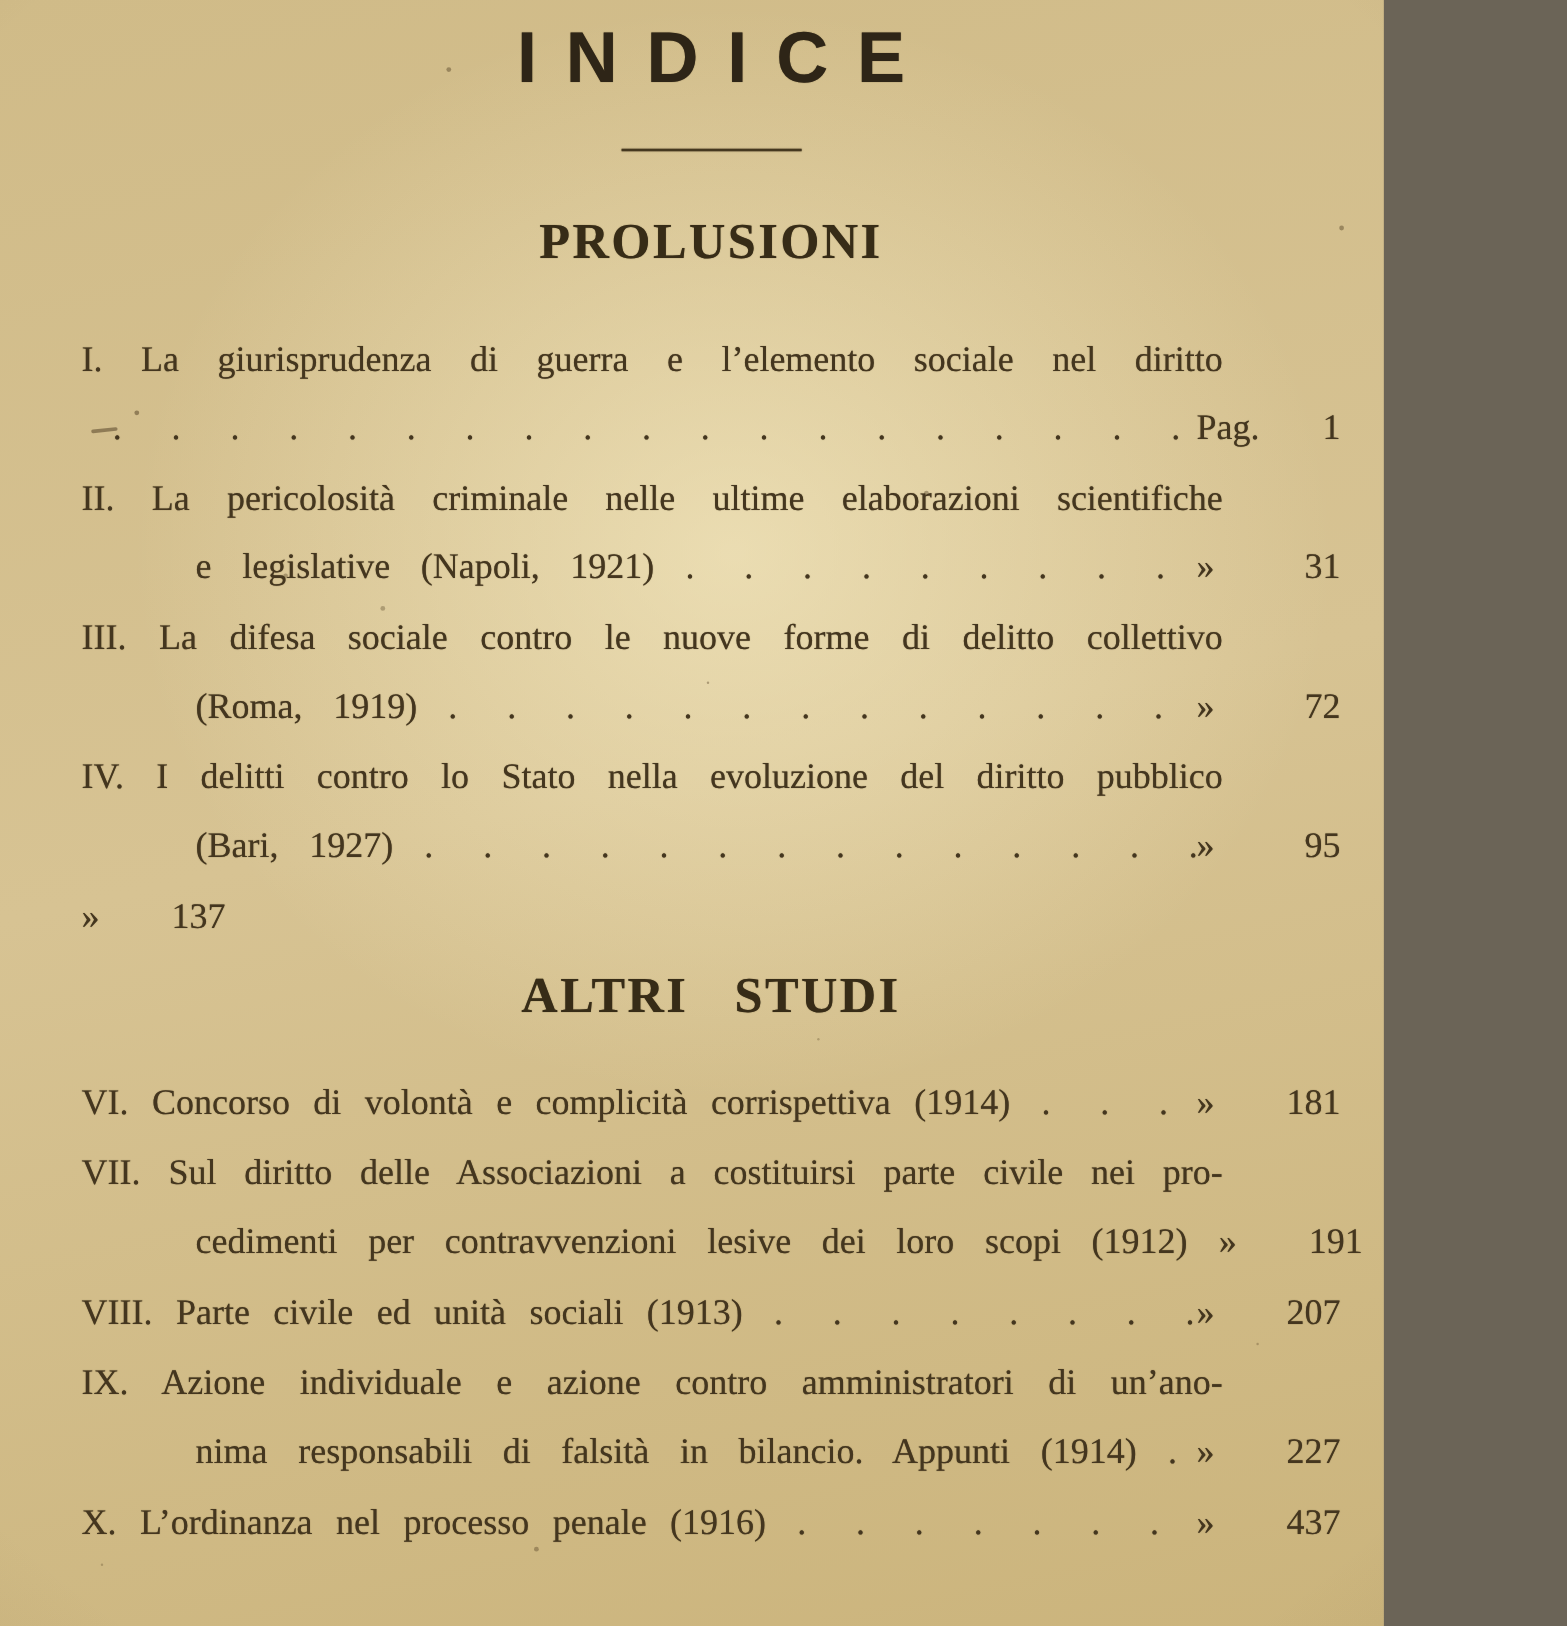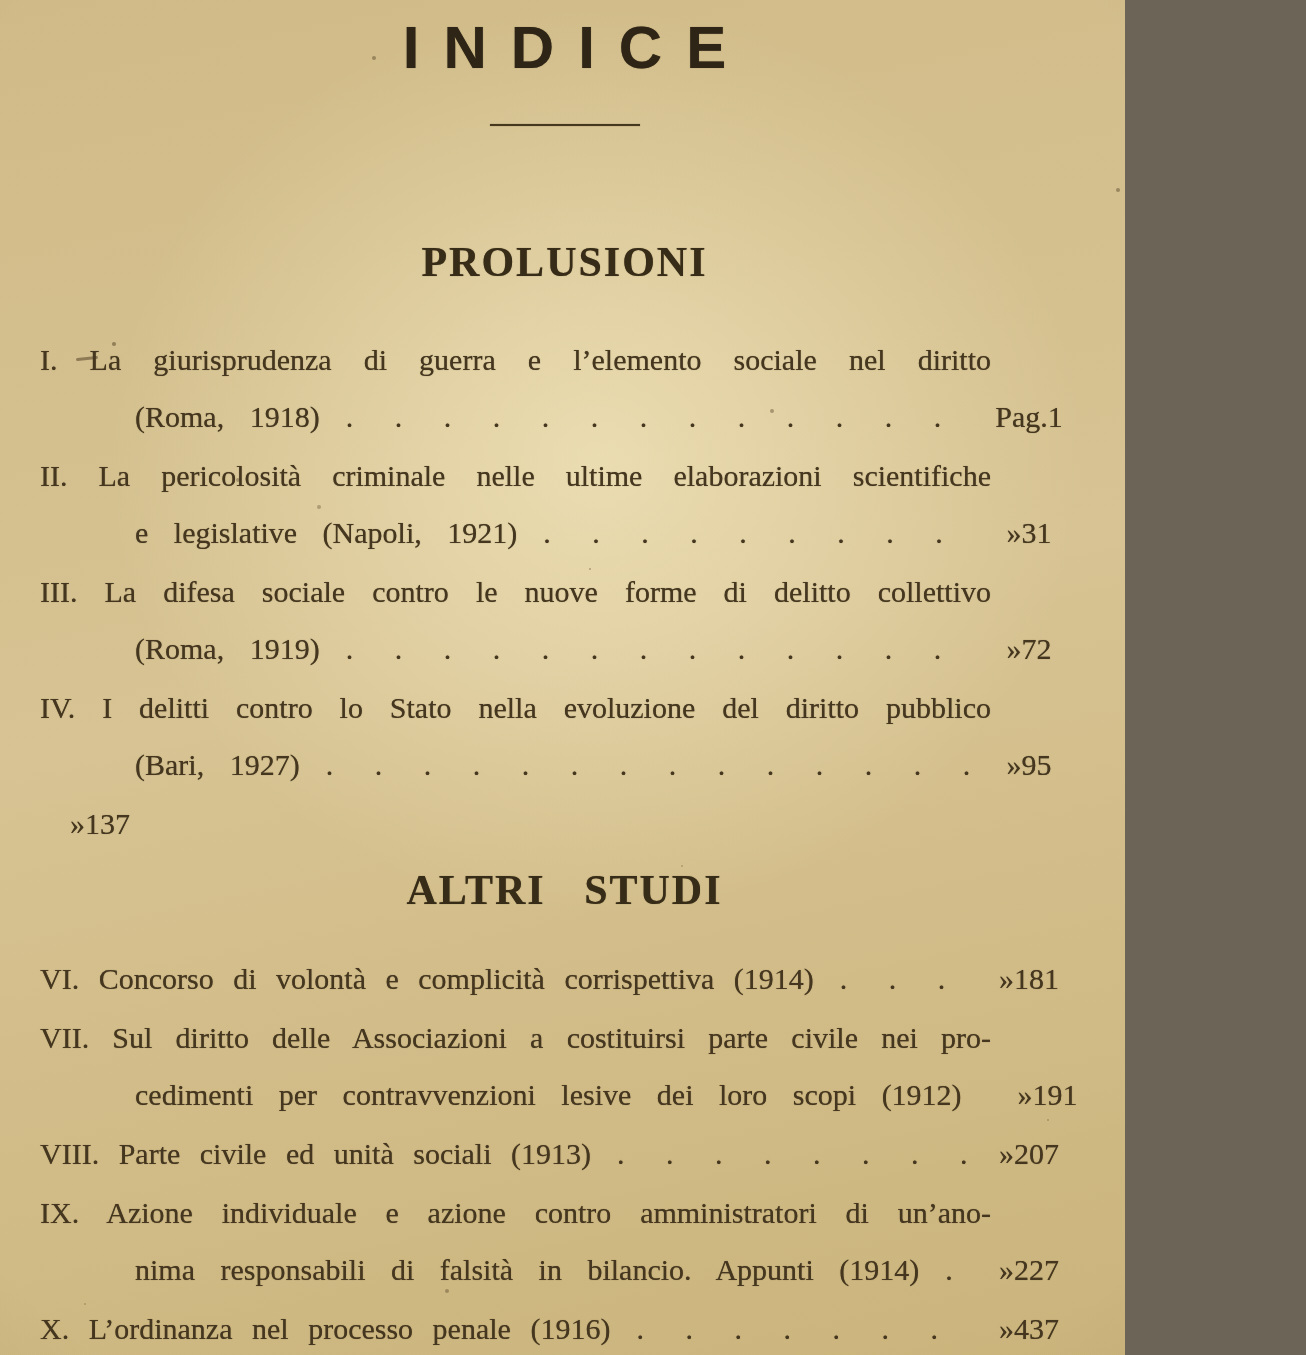--- a/index.html
+++ b/index.html
@@ -10,20 +10,21 @@
     height: 1355px;
     overflow: hidden;
     font-family: "Liberation Serif", serif;
     color: #44361f;
     background-color: #d2bd8a;
     background-image:
       radial-gradient(ellipse 62% 48% at 53% 34%, rgba(252,243,205,0.55), rgba(252,243,205,0) 70%),
       radial-gradient(ellipse 140% 120% at 50% 48%, rgba(0,0,0,0) 52%, rgba(78,60,30,0.30) 100%),
       linear-gradient(168deg, #d0bb88 0%, #d7c393 48%, #cbb47c 100%);
     text-shadow: 0 0 0.8px rgba(68,54,27,0.75);
+    padding-left: 28px;
   }
 
   .speck {
     position: absolute; top: 0; left: 0;
     width: 4px; height: 4px; border-radius: 50%;
     background: transparent;
     box-shadow:
       372px 56px 0 0 rgba(84,66,38,0.45),
       112px 342px 0 0 rgba(80,62,34,0.5),
       236px 478px 0 0 rgba(84,66,38,0.38),
@@ -67,21 +68,21 @@
 
   .heading {
     margin: 0;
     text-align: center;
     font-size: 42px;
     line-height: 44px;
     font-weight: 700;
     letter-spacing: 2px;
     color: #372c17;
   }
-  .h-prolusioni { margin-top: 114px; }
+  .h-prolusioni { margin-top: 54px; }
   .h-altri { margin-top: 16px; word-spacing: 26px; }
 
   .entries-1 { margin-top: 47px; }
   .entries-2 { margin-top: 38px; }
 
   .entry { margin-bottom: 2px; }
   .ln { font-size: 30px; line-height: 57px; }
 
   .jl {
     text-align: justify;
@@ -107,21 +108,21 @@
     padding-left: 26px;
     word-spacing: 34px;
   }
   .leader::before {
     content: ". . . . . . . . . . . . . . . . . . . . . . . . . . . . . .";
   }
 
   .pagenum {
     flex: 0 0 120px; width: 120px;
     display: flex;
-    justify-content: center;
+    justify-content: space-between;
     white-space: nowrap;
   }
 </style>
 </head>
 <body>
 
 <div class="page">
   <div class="speck"></div>
   <div class="pencil-mark"></div>
 
@@ -130,21 +131,20 @@
     <h1 class="title">INDICE</h1>
     <div class="rule"></div>
 
     <h2 class="heading h-prolusioni">PROLUSIONI</h2>
 
     <div class="entries-1">
 
       <div class="entry">
         <div class="ln jl">I. La giurisprudenza di guerra e l’elemento sociale nel diritto</div>
         <div class="ln fx">
-          <span class="cont">(Roma, 1918)</span>
           <span class="leader"></span>
           <span class="pagenum">
             <span class="mark">Pag.</span>
             <span class="num">1</span>
           </span>
         </div>
       </div>
 
       <div class="entry">
         <div class="ln jl">II. La pericolosità criminale nelle ultime elaborazioni scientifiche</div>

